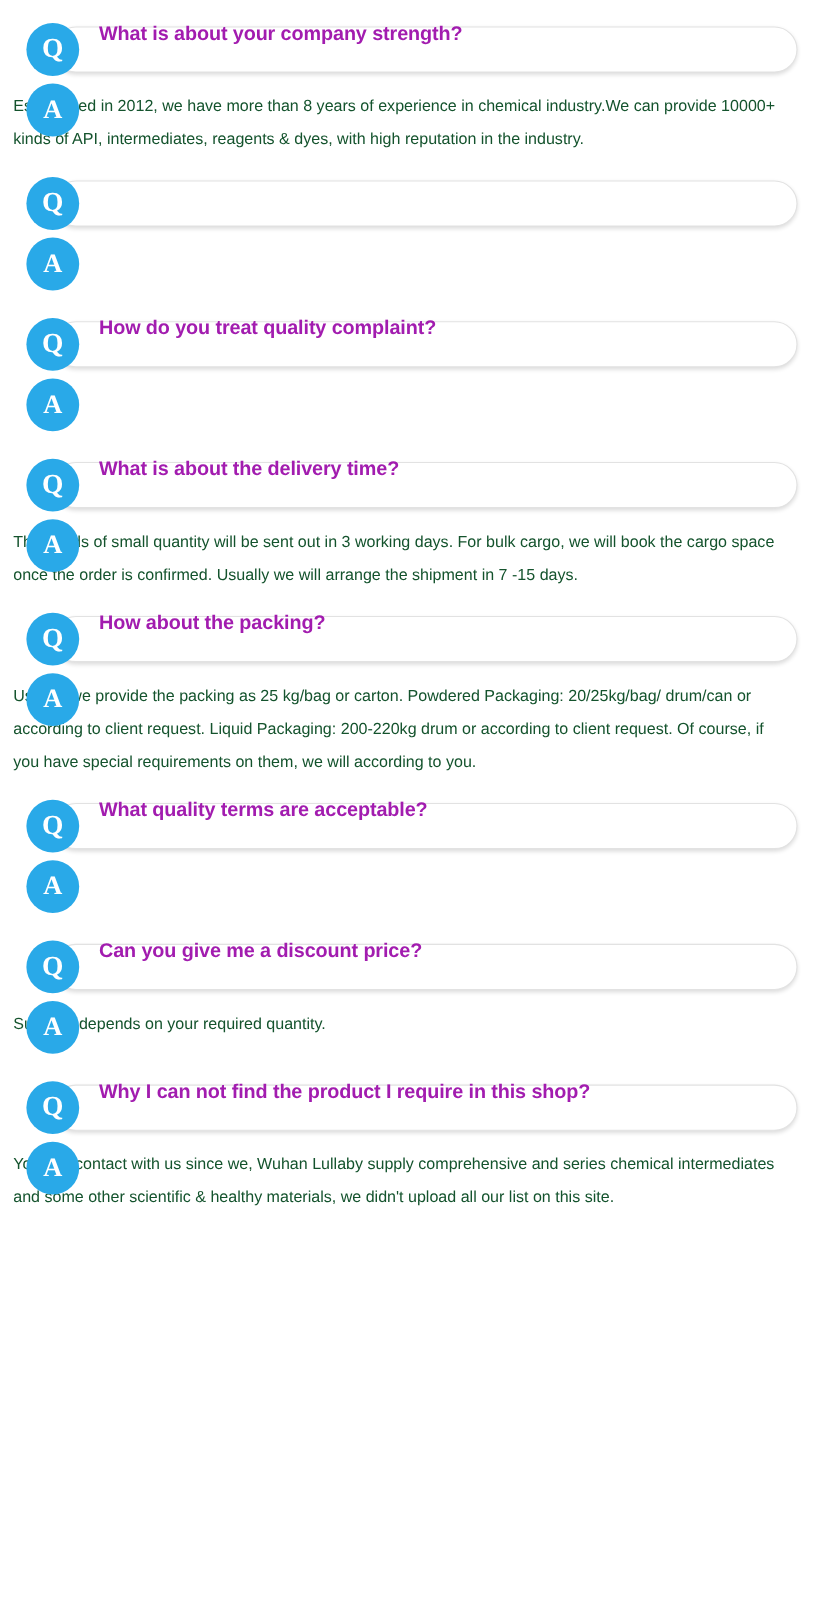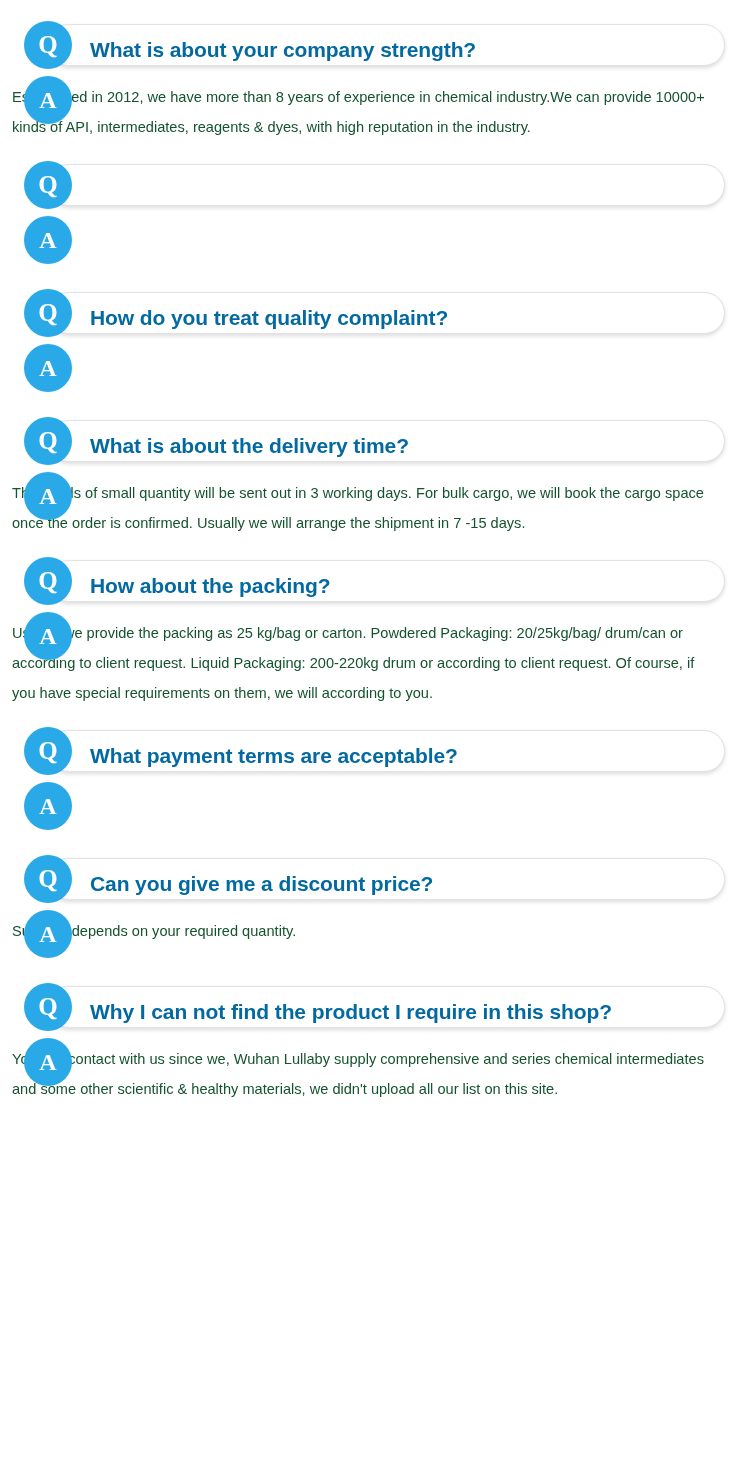--- a/index.html
+++ b/index.html
@@ -38,24 +38,24 @@
     background: #ffffff;
     border: 1px solid #e2e2e2;
     border-radius: 22px;
     box-shadow: 0 2px 4px rgba(0,0,0,0.14);
     box-sizing: border-box;
   }
   .q-text {
     position: absolute;
     left: 78px;
     right: 40px;
-    top: 21px;
-    font-size: 21px;
+    top: 1px;
+    font-size: 18px;
     font-weight: bold;
-    color: #0369a1;
+    color: #a21caf;
     letter-spacing: -0.1px;
     line-height: 22px;
     white-space: nowrap;
     overflow: hidden;
   }
   .badge {
     position: absolute;
     left: 12px;
     top: 0;
     width: 48px;
@@ -162,21 +162,21 @@
     <div class="a-row">
       <div class="a-badge">A</div>
       <div class="a-text">Usually we provide the packing as 25 kg/bag or carton. Powdered Packaging: 20/25kg/bag/ drum/can or according to client request. Liquid Packaging: 200-220kg drum or according to client request. Of course, if you have special requirements on them, we will according to you.</div>
     </div>
   </div>
 
   <div class="faq-item">
     <div class="q-row">
       <div class="q-pill"></div>
       <div class="badge q">Q</div>
-      <div class="q-text">What payment terms are acceptable?</div>
+      <div class="q-text">What quality terms are acceptable?</div>
     </div>
     <div class="a-row">
       <div class="a-badge">A</div>
     </div>
   </div>
 
   <div class="faq-item">
     <div class="q-row">
       <div class="q-pill"></div>
       <div class="badge q">Q</div>

